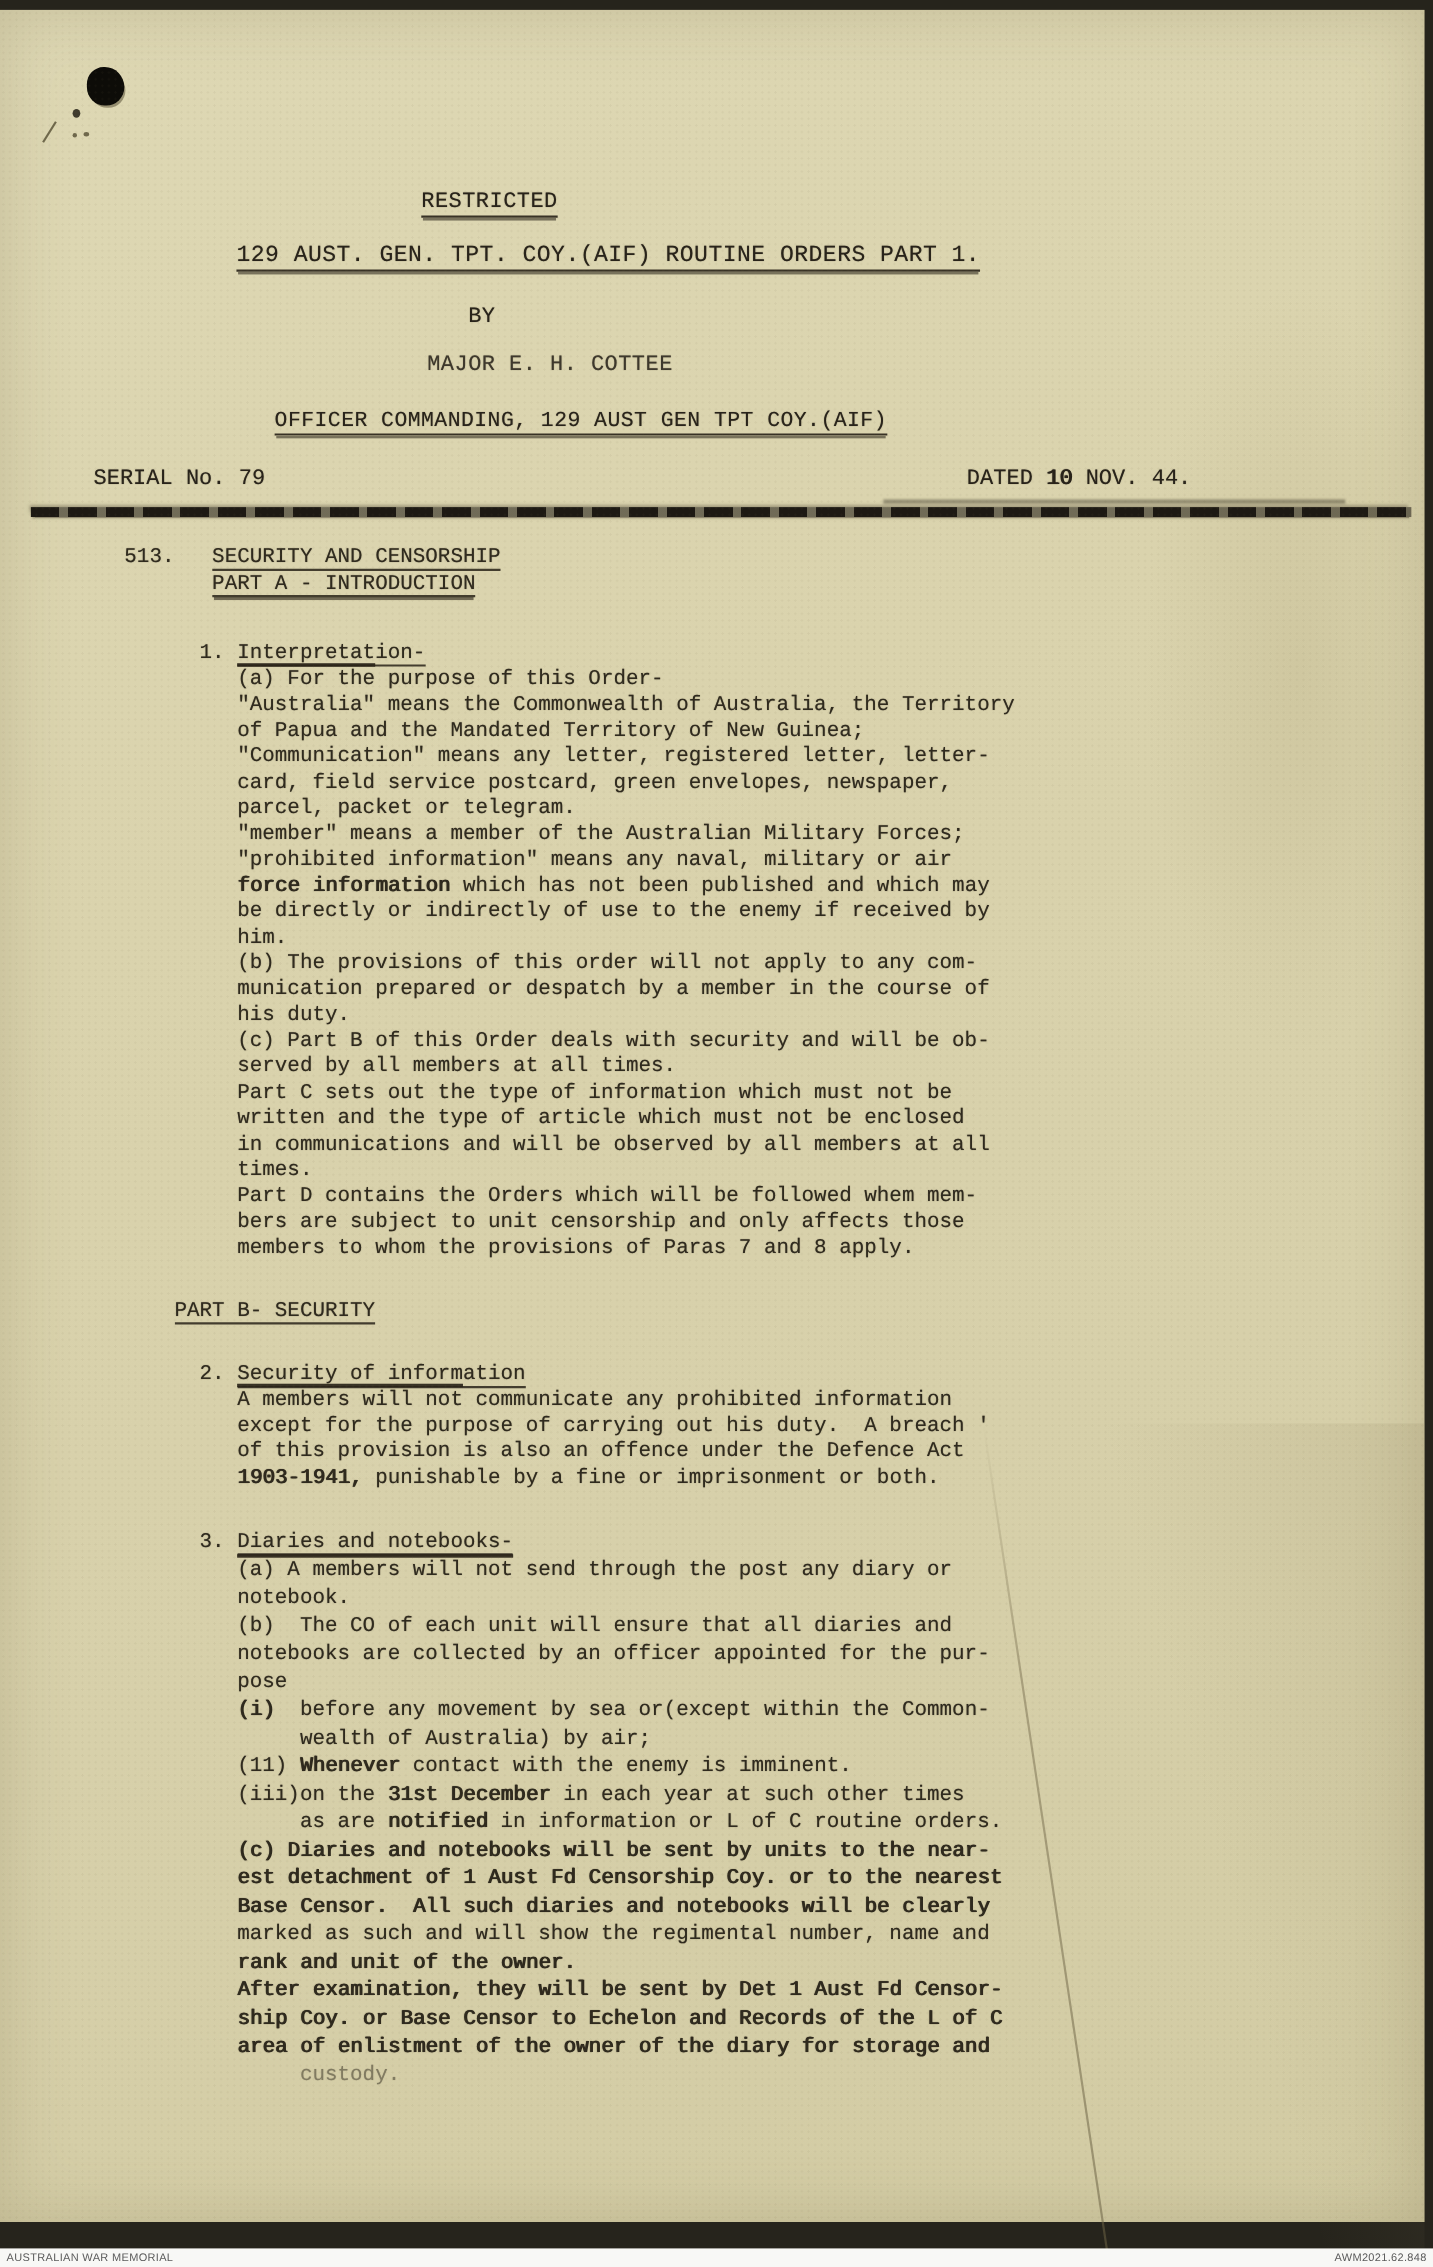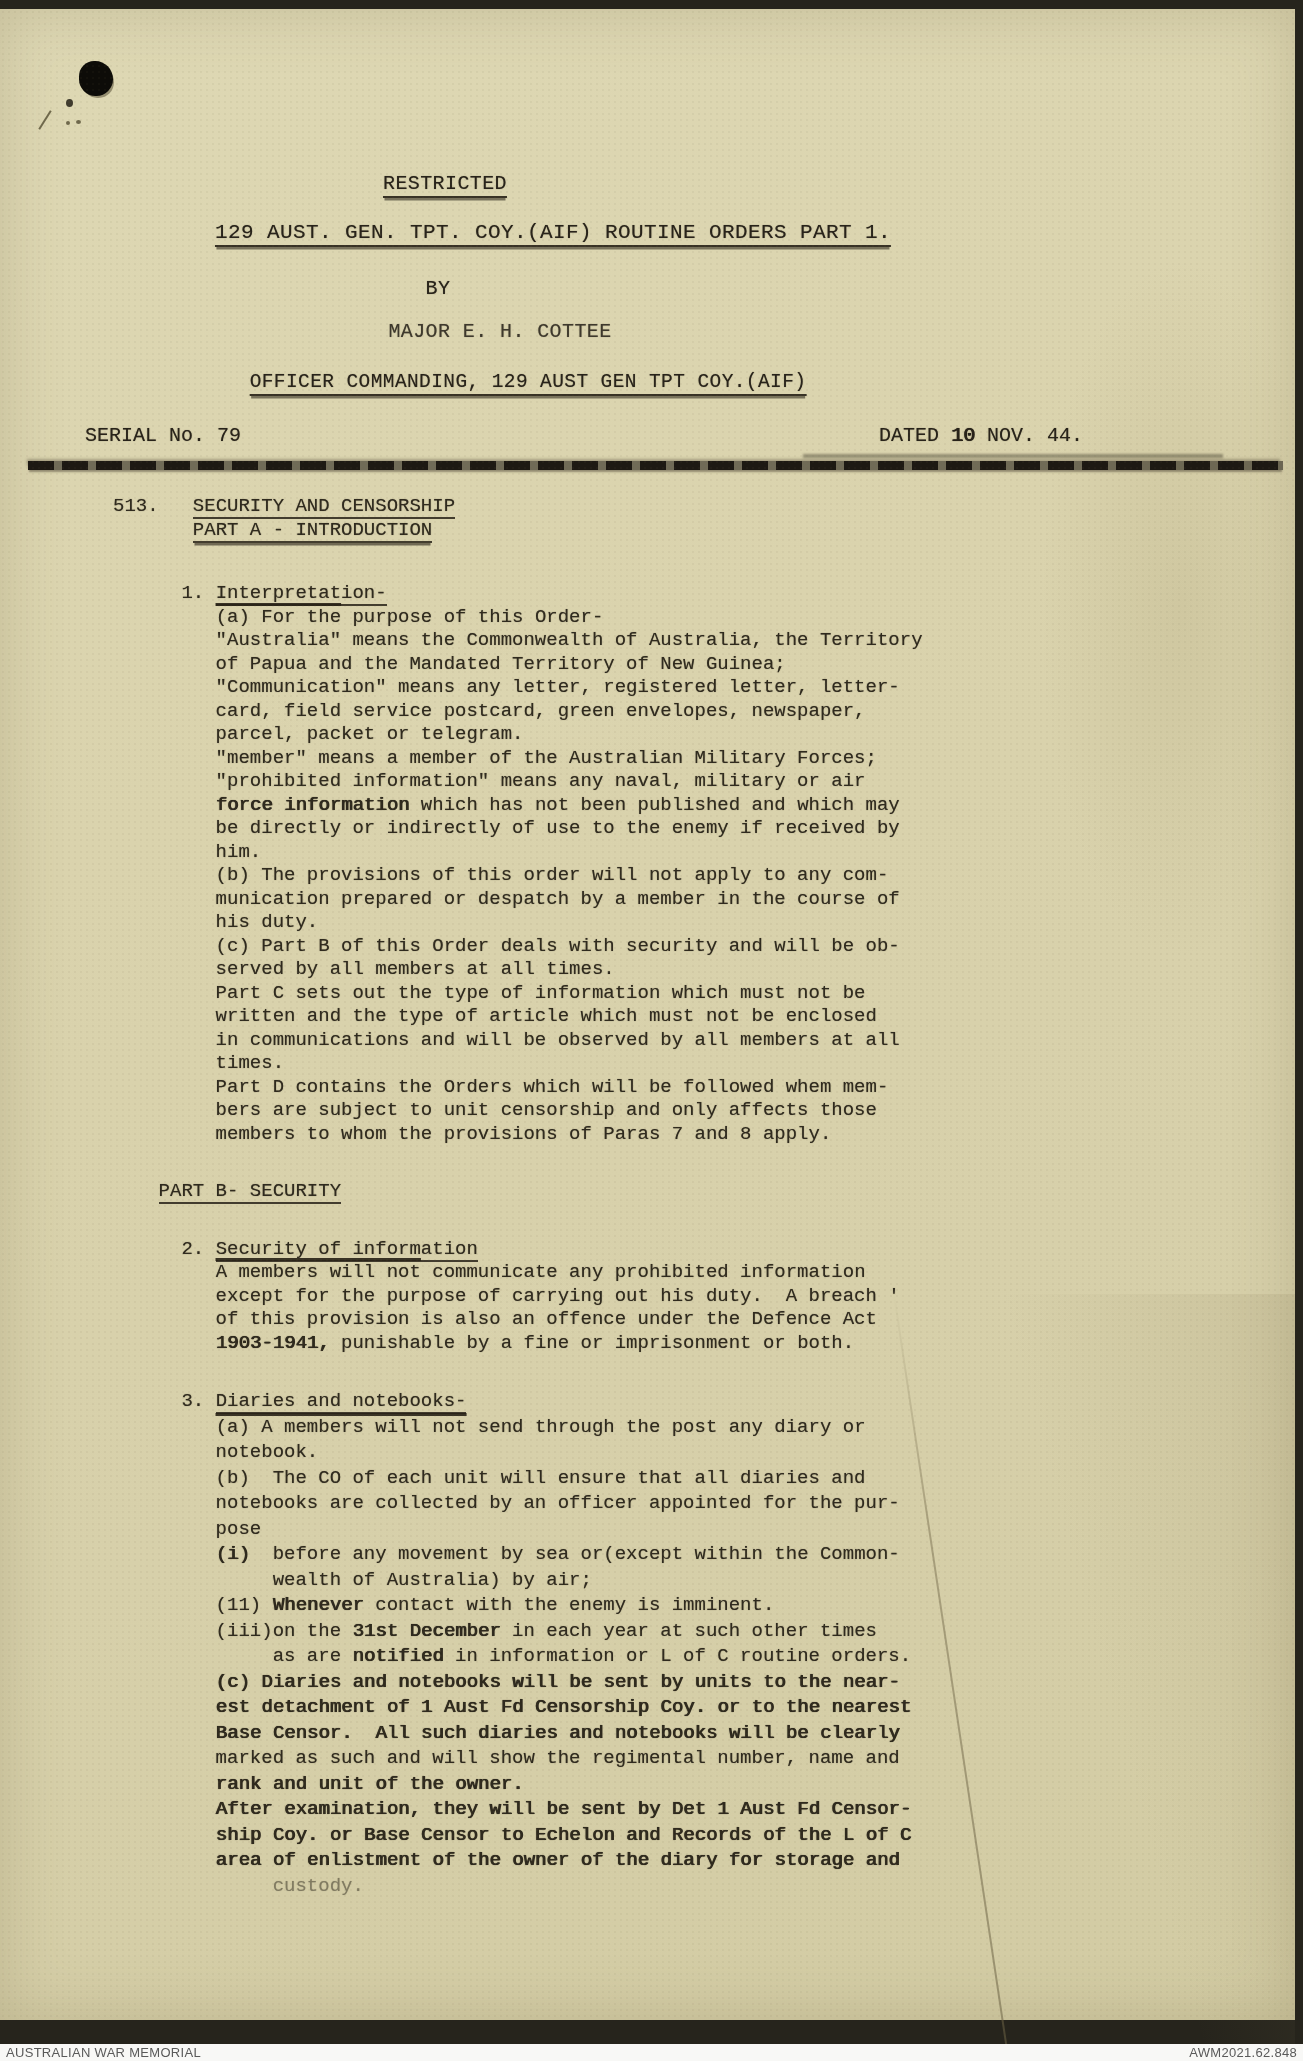--- a/index.html
+++ b/index.html
@@ -69,21 +69,21 @@
   .sec-para3 .line{line-height:25.5px;height:25.5px;}
   .seg-u{border-bottom:2.5px solid rgba(40,34,23,.85);}
   .seg-h{box-shadow:0 4px 0 -1.5px rgba(40,34,23,.6);}
   .seg-o{text-decoration:overline;text-decoration-thickness:2.5px;text-decoration-color:rgba(40,34,23,.8);}
   .seg-b{text-shadow:.9px 0 0 currentColor,0 0 1px rgba(40,33,22,.75);}
   .seg-f{opacity:.5;}
 
   
   .footer{position:absolute;left:0;right:0;bottom:0;height:17px;background:#f8f8f6;
     display:flex;justify-content:space-between;align-items:center;padding:0 6px;
-    font-family:"Liberation Sans",sans-serif;font-size:13px;color:#5a5a5a;letter-spacing:.3px;}
+    font-family:"Liberation Sans",sans-serif;font-size:10px;color:#5a5a5a;letter-spacing:.3px;}
 </style>
 </head>
 <body>
 
 <div class="scan">
 
   <div class="paper tw">
 
     <div class="grime"></div>
 

